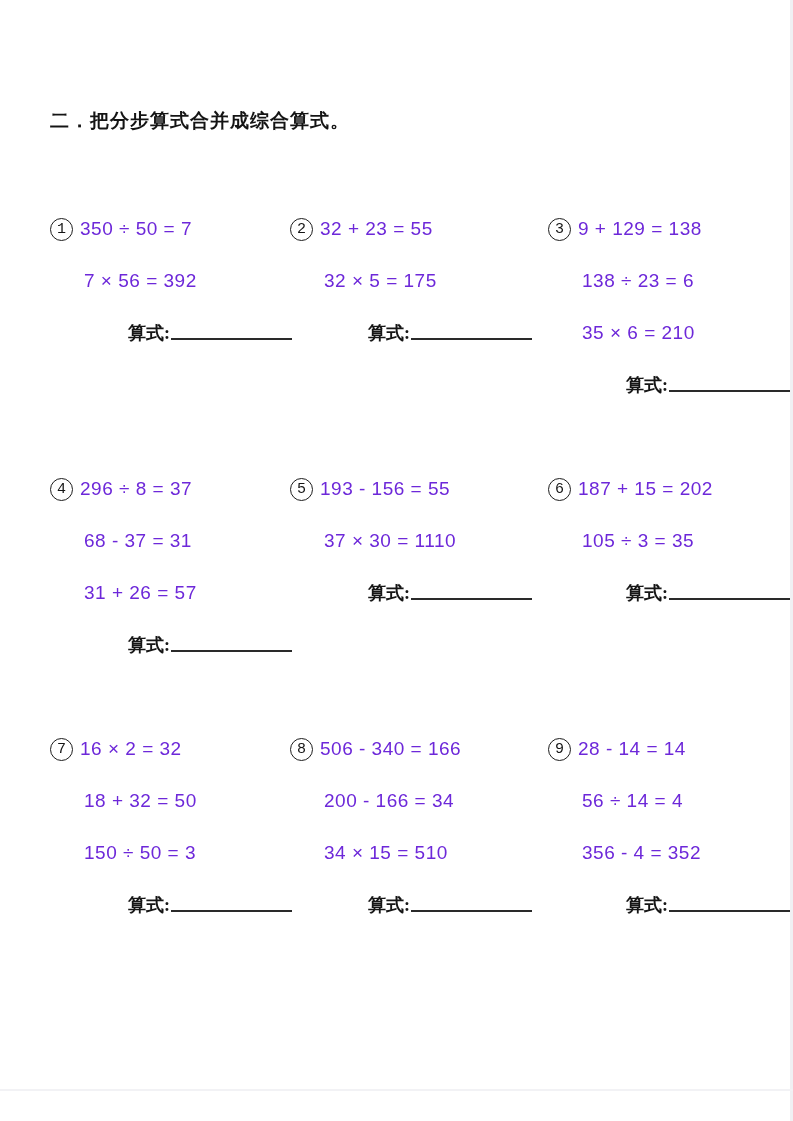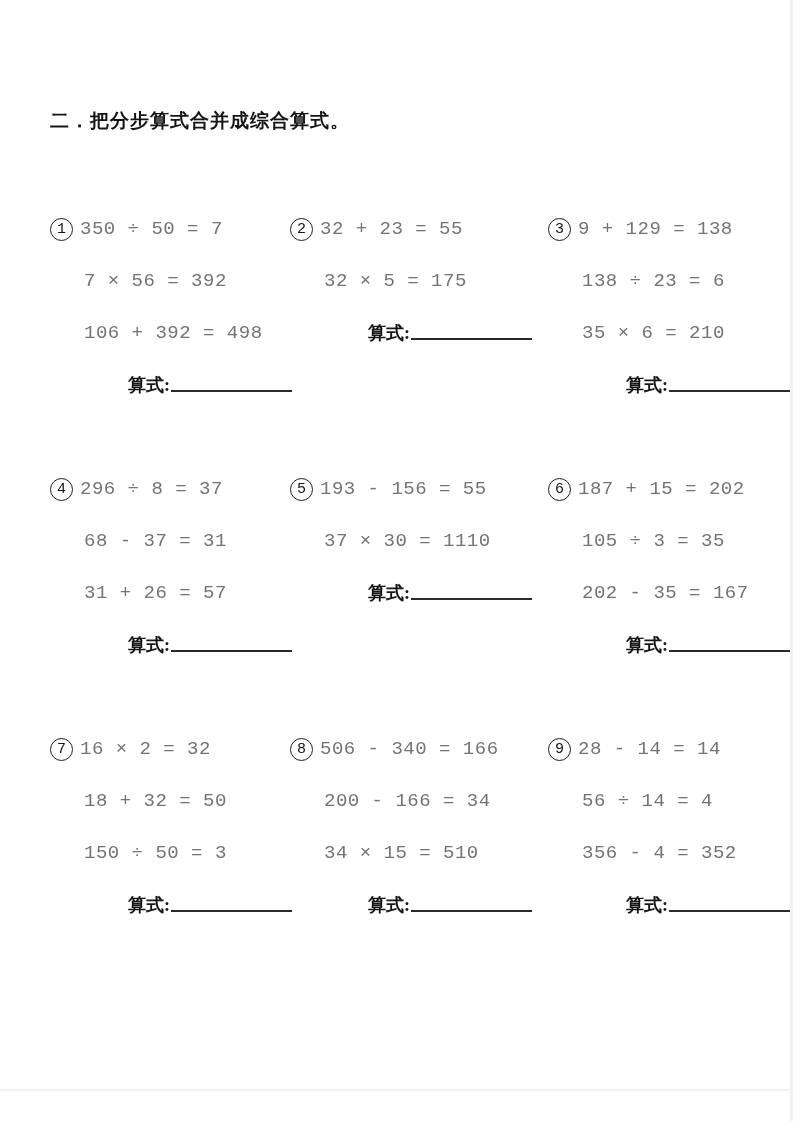--- a/index.html
+++ b/index.html
@@ -26,23 +26,23 @@
     position: absolute;
     width: 242px;
   }
   .line {
     height: 52px;
     display: flex;
     align-items: center;
   }
   .line.indent { padding-left: 34px; }
   .eq {
-    font-family: Liberation Mono, monospace;
+    font-family: Liberation Sans, sans-serif;
     font-size: 19px;
-    color: #737373;
+    color: #6d28d9;
     white-space: pre;
     letter-spacing: 0.5px;
   }
   .circle-num {
     width: 23px;
     height: 23px;
     min-width: 23px;
     border: 1.6px solid #1d1d1d;
     border-radius: 50%;
     display: inline-flex;
@@ -101,23 +101,20 @@
 <div class="page-title">二．把分步算式合并成综合算式。</div>
 
 <div class="problem p0">
   <div class="line">
     <span class="circle-num">1</span>
     <span class="eq">350 ÷ 50 = 7</span>
   </div>
   <div class="line indent">
       <span class="eq">7 × 56 = 392</span>
     </div>
-  <div class="line indent">
-      <span class="eq">106 + 392 = 498</span>
-    </div>
   <div class="answer-line">
     <span class="answer-label">算式:</span>
       <span class="answer-blank"></span>
   </div>
 </div>
 
 <div class="problem p1">
   <div class="line">
     <span class="circle-num">2</span>
     <span class="eq">32 + 23 = 55</span>
@@ -180,23 +177,20 @@
 </div>
 
 <div class="problem p5">
   <div class="line">
     <span class="circle-num">6</span>
     <span class="eq">187 + 15 = 202</span>
   </div>
   <div class="line indent">
       <span class="eq">105 ÷ 3 = 35</span>
     </div>
-  <div class="line indent">
-      <span class="eq">202 - 35 = 167</span>
-    </div>
   <div class="answer-line">
     <span class="answer-label">算式:</span>
       <span class="answer-blank"></span>
   </div>
 </div>
 
 <div class="problem p6">
   <div class="line">
     <span class="circle-num">7</span>
     <span class="eq">16 × 2 = 32</span>

